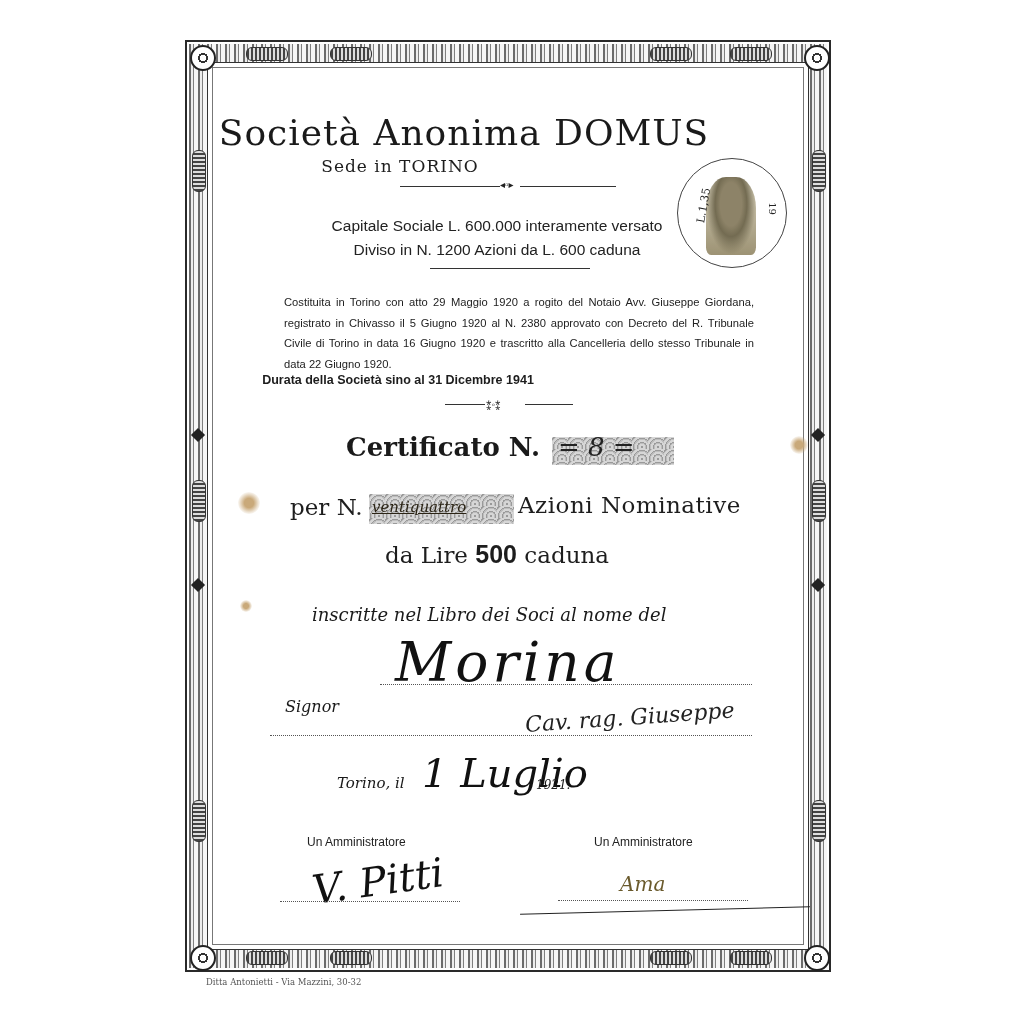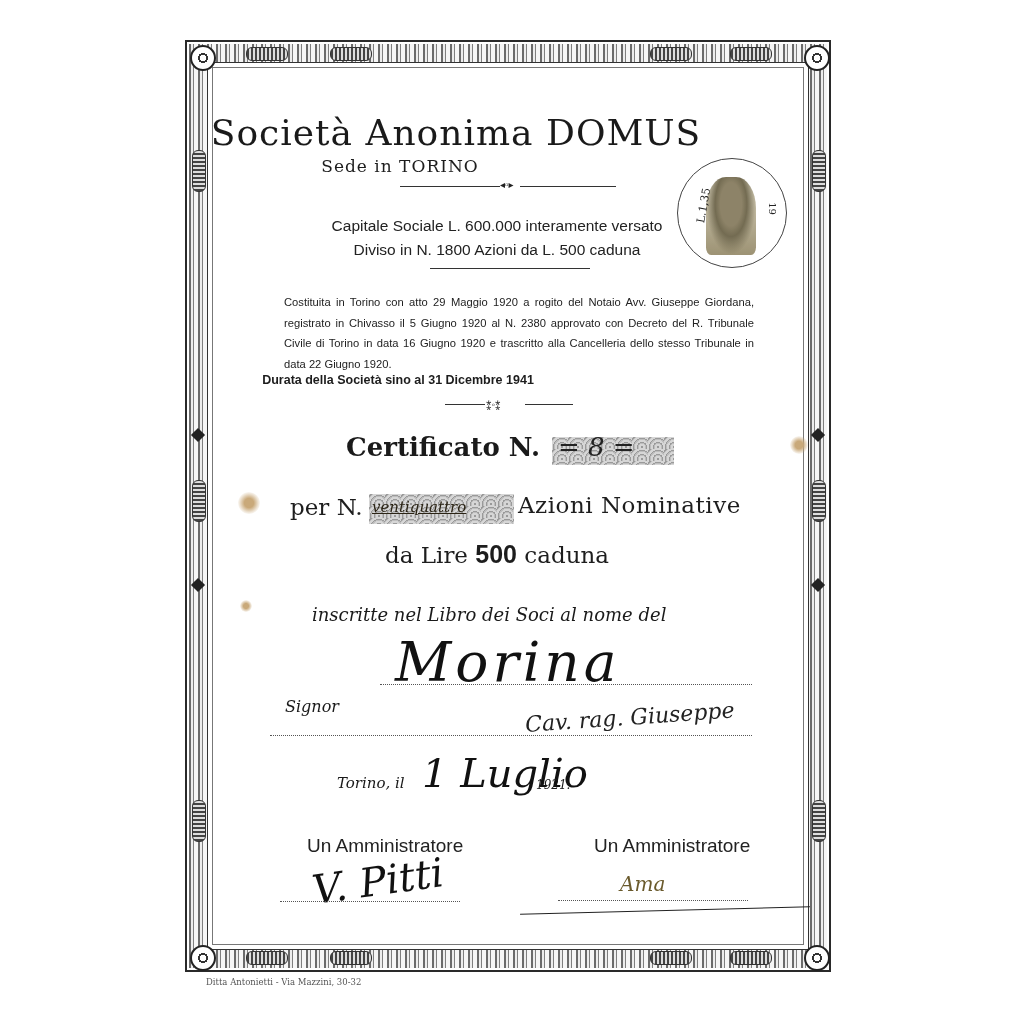--- a/index.html
+++ b/index.html
@@ -14,21 +14,21 @@
     -webkit-mask: linear-gradient(#000 0 0) border-box, linear-gradient(#000 0 0) padding-box;
     -webkit-mask-composite: xor; mask-composite: exclude; opacity:0.75; }
   .border-inner1 { left:207px; top:62px; width:602px; height:888px; border:1.5px solid #333; box-sizing:border-box; }
   .border-inner2 { left:212px; top:67px; width:592px; height:878px; border:1px solid #777; box-sizing:border-box; }
   .corner { width:22px; height:22px; border-radius:50%; border:2px solid #222; background:radial-gradient(circle,#fff 0 3px,#333 3px 5px,#fff 5px); }
   .band-ornament { width:40px; height:12px; border:1.5px solid #333; border-radius:6px; background:repeating-linear-gradient(90deg,#444 0 2px,#ddd 2px 4px); }
   .side-ornament { width:12px; height:40px; border:1.5px solid #333; border-radius:6px; background:repeating-linear-gradient(0deg,#444 0 2px,#ddd 2px 4px); }
   .diamond { width:10px; height:10px; background:#222; transform:rotate(45deg); }
 
   
-  .title { left:0; width:988px; top:112px; text-align:center; font-size:36px; letter-spacing:1px; font-family:"DejaVu Serif", serif; color:#1a1a1a; padding-left:8px; }
+  .title { left:0; width:988px; top:112px; text-align:center; font-size:36px; letter-spacing:1px; font-family:"DejaVu Serif", serif; color:#1a1a1a; padding-left:16px; }
   .title span { display:inline-block; margin-left:-92px; }
   .subtitle { left:0; width:892px; top:156px; text-align:center; font-size:17px; letter-spacing:1px; font-family:"DejaVu Serif", serif; }
   .subtitle span { display:inline-block; margin-left:-92px; }
   .rule { height:0; border-top:1px solid #333; }
   .rule-orn { font-size:10px; color:#222; }
 
   .capital { left:0; width:1024px; text-align:center; font-family:"Liberation Sans", sans-serif; font-size:15.5px; color:#222; }
   .capital span { display:inline-block; margin-left:-30px; }
 
   .legal { left:284px; width:470px; font-family:"Liberation Sans", sans-serif; font-size:11.2px; line-height:20.5px; color:#222; text-align:justify; }
@@ -51,21 +51,21 @@
   .script { font-family:"DejaVu Serif", serif; font-style:italic; color:#1a1a1a; }
   .inscritte { left:312px; top:604px; font-size:18px; }
   .signor { left:285px; top:664px; font-size:16px;margin-top:33px; }
   .dotline { height:0; border-top:1px dotted #555; }
   .name-big { left:395px; top:630px; font-family:"DejaVu Serif", serif; font-style:italic; font-size:55px; letter-spacing:4px; color:#111; }
   .name-sub { left:526px; top:712px; font-family:"DejaVu Serif", serif; font-style:italic; font-size:22px; color:#222; transform:rotate(-4deg); transform-origin:left bottom; }
   .date-city { left:337px; top:774px; font-size:15px; }
   .date-day { left:422px; top:750px; font-family:"DejaVu Serif", serif; font-style:italic; font-size:40px; color:#111; }
   .date-year { left:536px; top:778px; font-size:12px; }
 
-  .admin { font-family:"Liberation Sans", sans-serif; font-size:19px; color:#222; }
+  .admin { font-family:"Liberation Sans", sans-serif; font-size:12px; color:#222; }
   .sig1 { left:312px; top:858px; font-family:"DejaVu Serif", serif; font-style:italic; font-size:40px; color:#111; transform:rotate(-8deg); }
   .sig2 { left:620px; top:872px; font-family:"DejaVu Serif", serif; font-style:italic; font-size:20px; color:#6a5a2c; }
 
   .printer { left:206px; top:977px; font-family:"DejaVu Serif", serif; font-size:8.5px; color:#555; }
 
   
   .stamp { left:677px; top:158px; width:110px; height:110px; border:1.5px solid #444; border-radius:50%; box-sizing:border-box; overflow:hidden; }
   .stamp-fig { left:28px; top:18px; width:50px; height:78px; background:radial-gradient(ellipse at 50% 35%, #7a6e4e 0 30%, #5b5234 45%, transparent 70%), linear-gradient(#cfc8b0,#8c805c); border-radius:40% 40% 10% 10%; opacity:0.85; }
   .stamp-left { left:8px; top:40px; font-size:11px; transform:rotate(-80deg); color:#222; font-family:"DejaVu Serif", serif; }
   .stamp-right { left:88px; top:44px; font-size:10px; transform:rotate(90deg); color:#222; font-family:"DejaVu Serif", serif; }
@@ -108,21 +108,21 @@
 <div class="abs stain" style="left:790px;top:436px;width:18px;height:18px;"></div>
 <div class="abs stain" style="left:240px;top:600px;width:12px;height:12px;"></div>
 
 <div class="abs title"><span>Società Anonima DOMUS</span></div>
 <div class="abs subtitle"><span>Sede in TORINO</span></div>
 <div class="abs rule" style="left:400px;top:186px;width:100px;"></div>
 <div class="abs rule-orn" style="left:500px;top:179px;">◂▫▸</div>
 <div class="abs rule" style="left:520px;top:186px;width:96px;"></div>
 
 <div class="abs capital" style="top:217px;"><span>Capitale Sociale L. 600.000 interamente versato</span></div>
-<div class="abs capital" style="top:241px;"><span>Diviso in N. 1800 Azioni da L. 500 caduna</span></div>
+<div class="abs capital" style="top:241px;"><span>Diviso in N. 1200 Azioni da L. 600 caduna</span></div>
 <div class="abs rule" style="left:430px;top:268px;width:160px;"></div>
 
 <div class="abs stamp">
   <div class="abs stamp-fig"></div>
   <div class="abs stamp-left">L.1,35</div>
   <div class="abs stamp-right">19</div>
 </div>
 
 <div class="abs legal" style="top:292px;">Costituita in Torino con atto 29 Maggio 1920 a rogito del Notaio Avv. Giuseppe Giordana, registrato in Chivasso il 5 Giugno 1920 al N. 2380 approvato con Decreto del R. Tribunale Civile di Torino in data 16 Giugno 1920 e trascritto alla Cancelleria dello stesso Tribunale in data 22 Giugno 1920.</div>
 <div class="abs durata"><span>Durata della Società sino al 31 Dicembre 1941</span></div>

